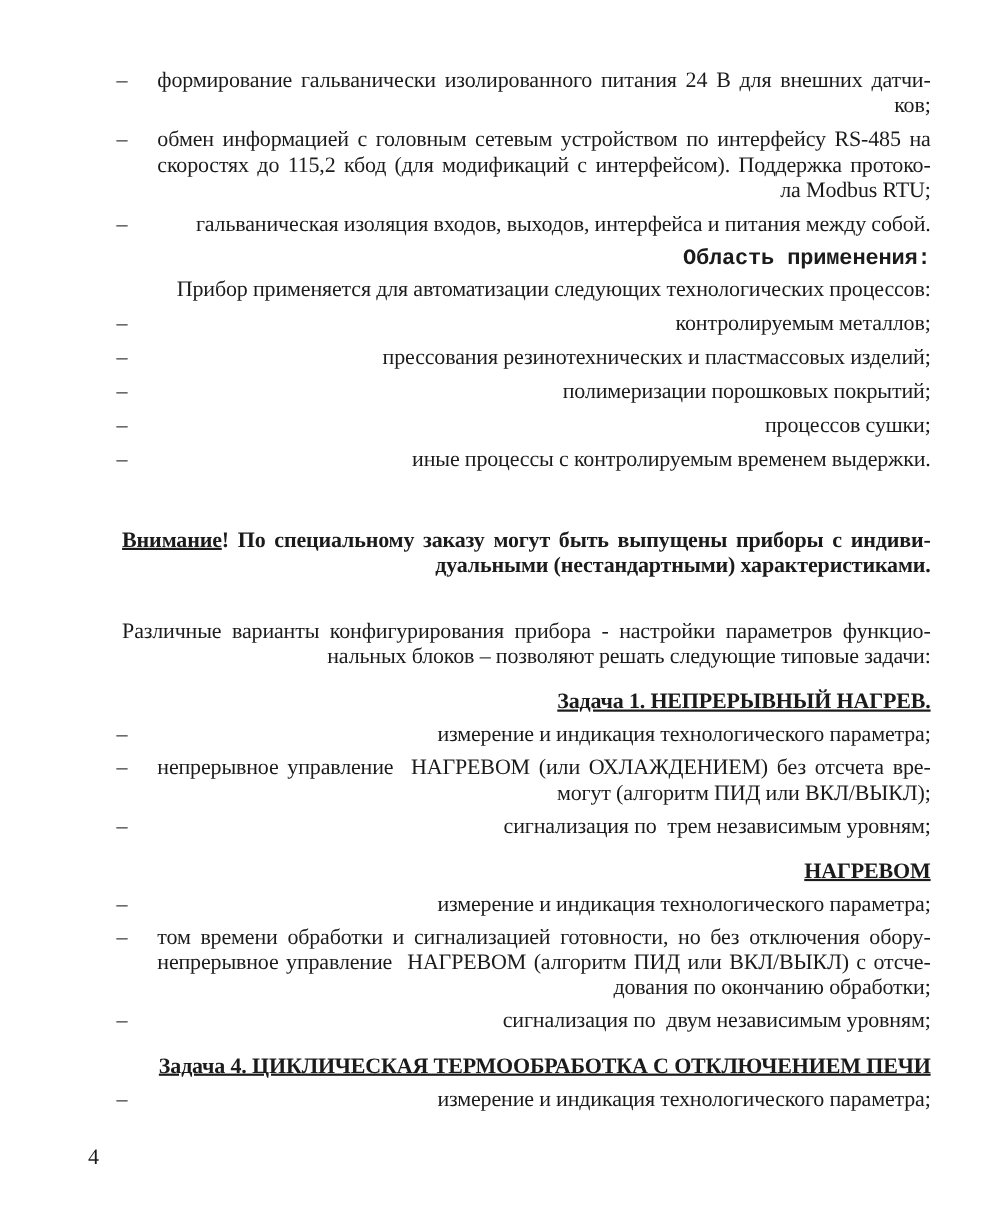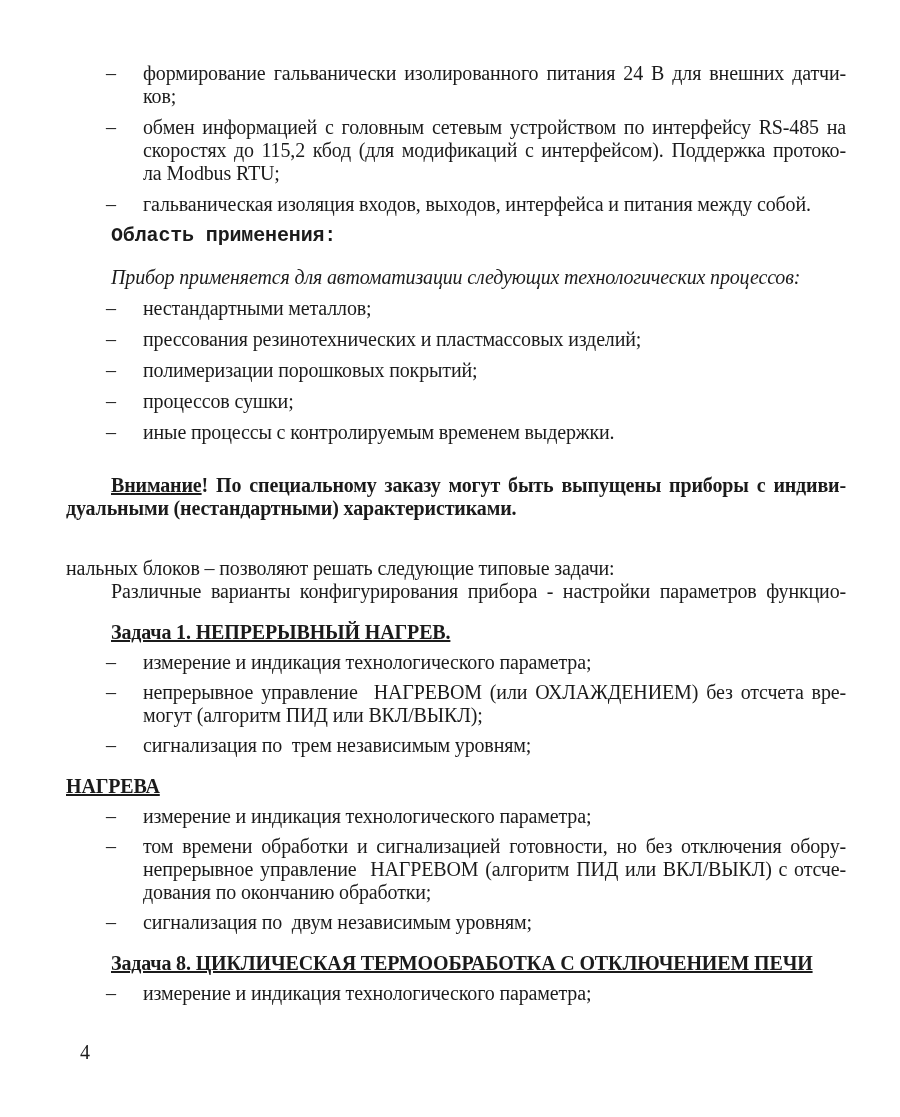--- a/index.html
+++ b/index.html
@@ -4,32 +4,32 @@
 <style>
   * { box-sizing: border-box; }
   html, body { margin: 0; padding: 0; }
   body {
     width: 900px; height: 1117px; background: #ffffff;
     font-family: "Liberation Serif", "DejaVu Serif", serif;
     font-size: 20px; color: #1b1b1b; letter-spacing: -0.15px;
   }
   .page { position: relative; width: 900px; height: 1117px; background: #ffffff; overflow: hidden; }
   .content { position: absolute; left: 66px; top: 62px; width: 780px; }
-  .line { line-height: 23px; min-height: 23px; }
+  .line { line-height: 23px; min-height: 23px; text-align: right; }
   .jl { text-align: justify; text-align-last: justify; }
   .b { font-weight: 700; }
   .u { text-decoration: underline; }
   .indent { text-indent: 45px; }
   .nowrap { white-space: nowrap; }
   .bullet { position: relative; padding-left: 77px; margin-bottom: 8px; }
   .bullet .marker { position: absolute; left: 40px; top: 0; line-height: 23px; }
   .task-bullet { margin-bottom: 7px; }
   #application-heading { margin-top: 8px; font-family: Liberation Mono, monospace; }
-  #application-intro { margin-top: 19px; margin-bottom: 8px; font-style: italic; }
-  #attention { margin-top: 30px; font-family: Liberation Serif, serif; }
+  #application-intro { margin-top: 5px; margin-bottom: 8px; }
+  #attention { margin-top: 50px; font-family: Liberation Serif, serif; }
   #variants { margin-top: 37px; }
   .task-heading { margin-top: 18px; margin-bottom: 7px; }
   .pagenum { position: absolute; left: 80px; top: 1041px; line-height: 23px; }
 </style>
 </head>
 <body>
 
 <div class="page">
   <div class="content">
 
@@ -49,21 +49,21 @@
         <span class="marker">–</span>
         <div class="line">гальваническая изоляция входов, выходов, интерфейса и питания между собой.</div>
       </div>
     </section>
 
     <div id="application-heading" class="line b indent">Область применения:</div>
     <div id="application-intro" class="line indent">Прибор применяется для автоматизации следующих технологических процессов:</div>
     <section>
       <div class="bullet">
         <span class="marker">–</span>
-        <div class="line">нестандартными металлов;</div>
+        <div class="line">контролируемым металлов;</div>
       </div>
       <div class="bullet">
         <span class="marker">–</span>
         <div class="line">прессования резинотехнических и пластмассовых изделий;</div>
       </div>
       <div class="bullet">
         <span class="marker">–</span>
         <div class="line">полимеризации порошковых покрытий;</div>
       </div>
       <div class="bullet">
@@ -77,62 +77,62 @@
     </section>
 
     <div id="attention">
       <div class="line b jl indent">
         <span class="u">Внимание</span><span>! По специальному заказу могут быть выпущены приборы с индиви-</span>
       </div>
       <div class="line b">дуальными (нестандартными) характеристиками.</div>
     </div>
 
     <div id="variants">
+      <div class="line jl indent">Различные варианты конфигурирования прибора - настройки параметров функцио-</div>
       <div class="line">нальных блоков – позволяют решать следующие типовые задачи:</div>
-      <div class="line jl indent">Различные варианты конфигурирования прибора - настройки параметров функцио-</div>
     </div>
 
     <div class="line b u indent task-heading">Задача 1. НЕПРЕРЫВНЫЙ НАГРЕВ.</div>
     <section>
       <div class="bullet task-bullet">
         <span class="marker">–</span>
         <div class="line">измерение и индикация технологического параметра;</div>
       </div>
       <div class="bullet task-bullet">
         <span class="marker">–</span>
         <div class="line jl">непрерывное управление&nbsp; НАГРЕВОМ (или ОХЛАЖДЕНИЕМ) без отсчета вре-</div>
         <div class="line">могут (алгоритм ПИД или ВКЛ/ВЫКЛ);</div>
       </div>
       <div class="bullet task-bullet">
         <span class="marker">–</span>
         <div class="line">сигнализация по&nbsp; трем независимым уровням;</div>
       </div>
     </section>
 
     <div class="task-heading">
-      <div class="line b u">НАГРЕВА</div>
+      <div class="line b u">НАГРЕВОМ</div>
     </div>
     <section>
       <div class="bullet task-bullet">
         <span class="marker">–</span>
         <div class="line">измерение и индикация технологического параметра;</div>
       </div>
       <div class="bullet task-bullet">
         <span class="marker">–</span>
         <div class="line jl">том времени обработки и сигнализацией готовности, но без отключения обору-</div>
         <div class="line jl">непрерывное управление&nbsp; НАГРЕВОМ (алгоритм ПИД или ВКЛ/ВЫКЛ) с отсче-</div>
         <div class="line">дования по окончанию обработки;</div>
       </div>
       <div class="bullet task-bullet">
         <span class="marker">–</span>
         <div class="line">сигнализация по&nbsp; двум независимым уровням;</div>
       </div>
     </section>
 
-    <div class="line b u indent nowrap task-heading">Задача 8. ЦИКЛИЧЕСКАЯ ТЕРМООБРАБОТКА С ОТКЛЮЧЕНИЕМ ПЕЧИ</div>
+    <div class="line b u indent nowrap task-heading">Задача 4. ЦИКЛИЧЕСКАЯ ТЕРМООБРАБОТКА С ОТКЛЮЧЕНИЕМ ПЕЧИ</div>
     <section>
       <div class="bullet task-bullet">
         <span class="marker">–</span>
         <div class="line">измерение и индикация технологического параметра;</div>
       </div>
     </section>
 
   </div>
 
   <div class="pagenum">4</div>

